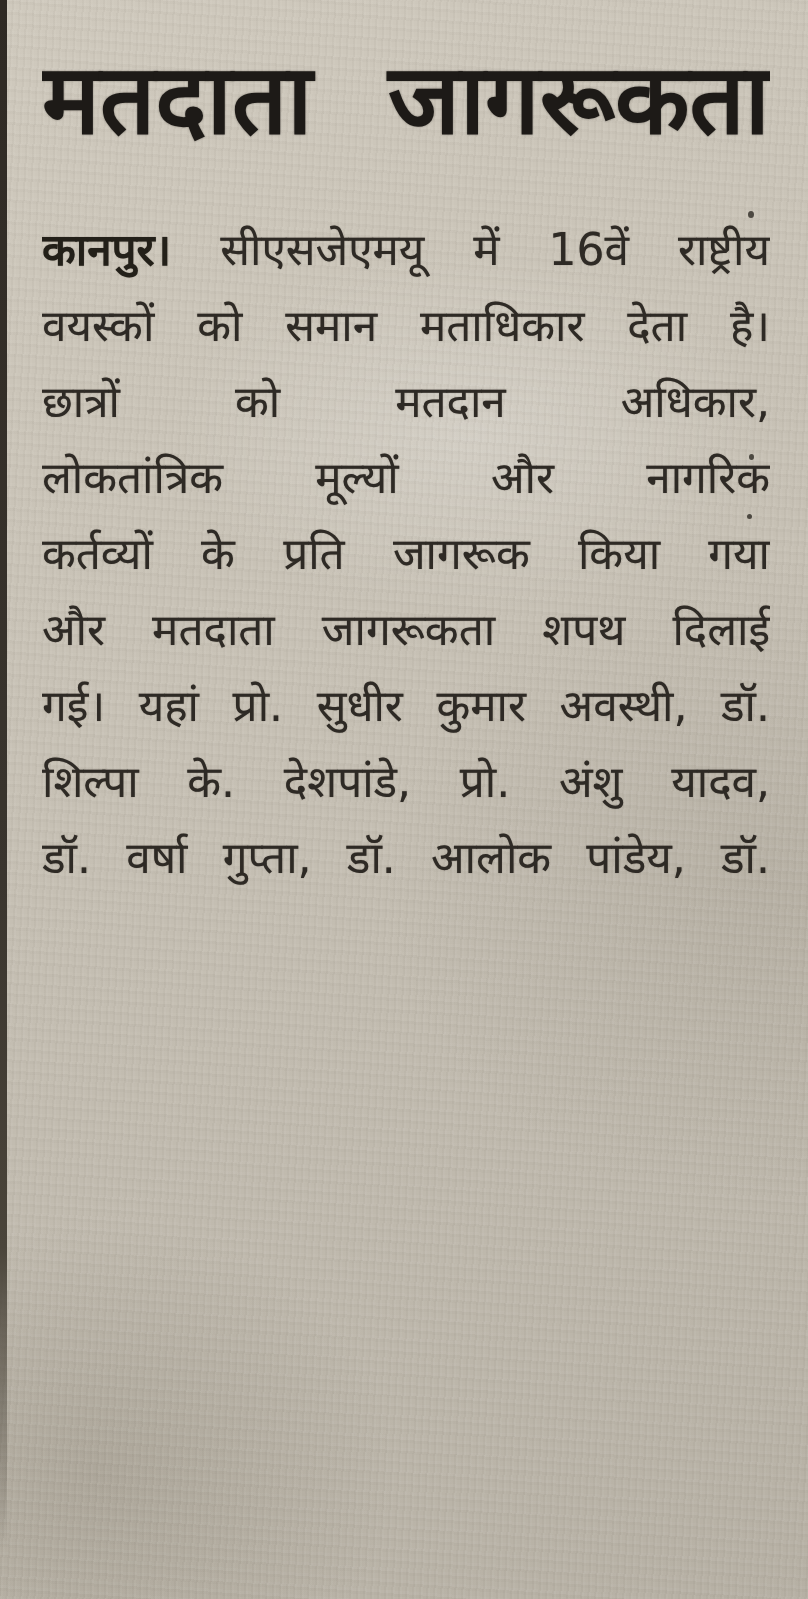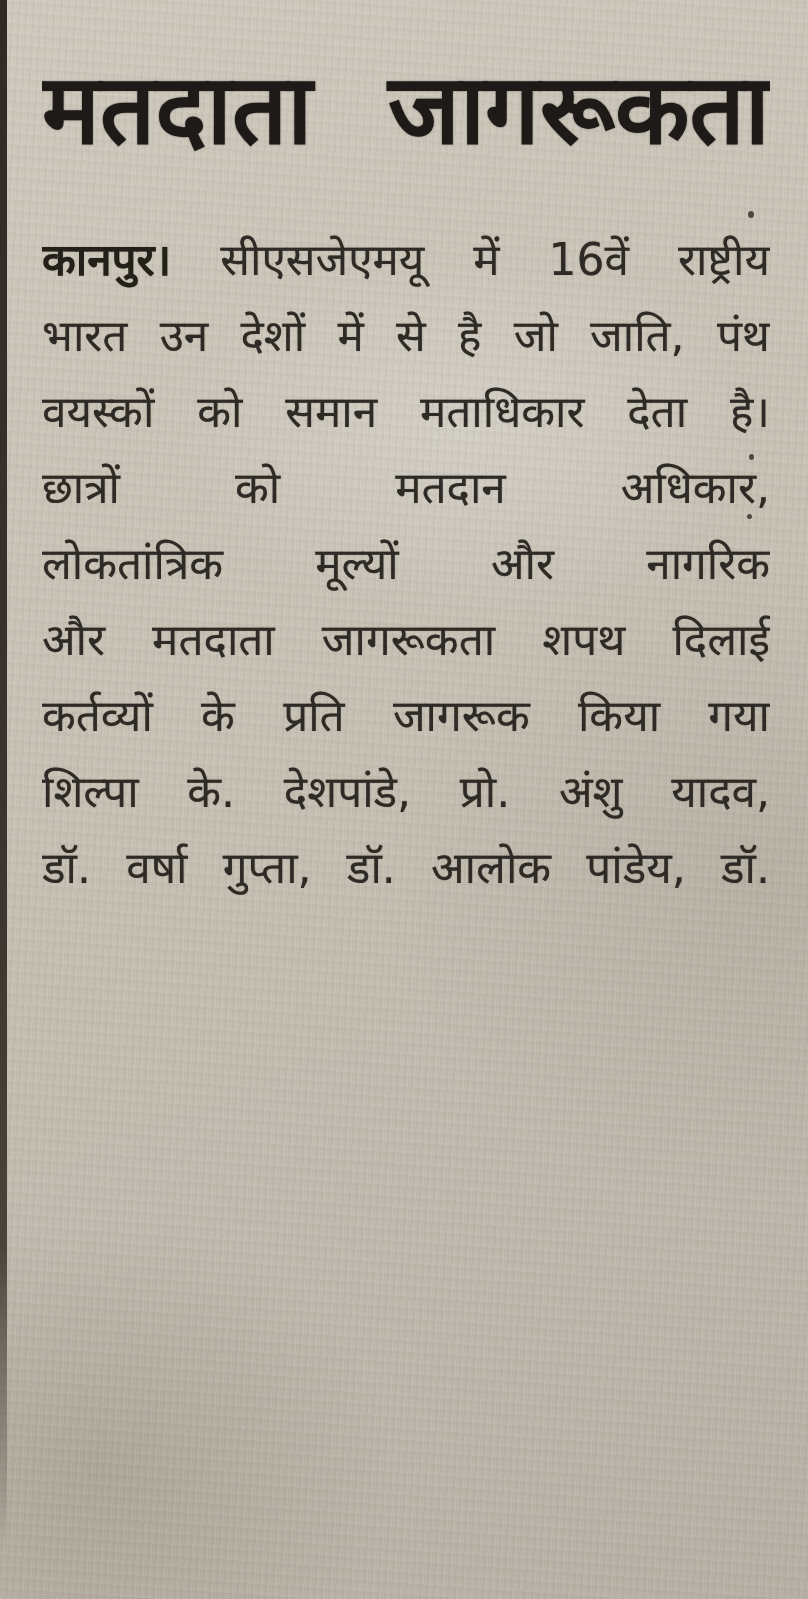--- a/index.html
+++ b/index.html
@@ -57,21 +57,21 @@
     opacity: 0.8;
     z-index: 3;
   }
   .speck.s1 { left: 748px; top: 211px; }
   .speck.s2 { left: 749px; top: 454px; width: 5px; height: 6px; }
   .speck.s3 { left: 747px; top: 514px; width: 5px; height: 5px; }
 
   .headline {
     position: relative;
     margin: 0;
-    padding: 22px 38px 0 42px;
+    padding: 12px 38px 0 42px;
     font-size: 97px;
     font-weight: 700;
     line-height: 176px;
     color: #1d1a17;
     text-align: justify;
     letter-spacing: 0;
     z-index: 2;
     text-shadow: 0 0 2px rgba(25,20,15,0.45);
   }
   .headline .h-line {
@@ -116,22 +116,22 @@
 
   <h1 class="headline">
     <div class="h-line">मतदाता जागरूकता</div>
   </h1>
 
   <div class="article-body">
     <div class="b-line">
       <span class="dateline">कानपुर।</span>
       <span>सीएसजेएमयू में 16वें राष्ट्रीय</span>
     </div>
-    <div class="b-line">भारत उन देशों में से है जो जाति, पंथ</div>
     <div class="b-line">वयस्कों को समान मताधिकार देता है।</div>
     <div class="b-line">छात्रों को मतदान अधिकार,</div>
     <div class="b-line">लोकतांत्रिक मूल्यों और नागरिक</div>
+    <div class="b-line">कर्तव्यों के प्रति जागरूक किया गया</div>
     <div class="b-line">और मतदाता जागरूकता शपथ दिलाई</div>
-    <div class="b-line">कर्तव्यों के प्रति जागरूक किया गया</div>
+    <div class="b-line">गई। यहां प्रो. सुधीर कुमार अवस्थी, डॉ.</div>
     <div class="b-line">शिल्पा के. देशपांडे, प्रो. अंशु यादव,</div>
     <div class="b-line">डॉ. वर्षा गुप्ता, डॉ. आलोक पांडेय, डॉ.</div>
   </div>
 </div>
 
 </body></html>

